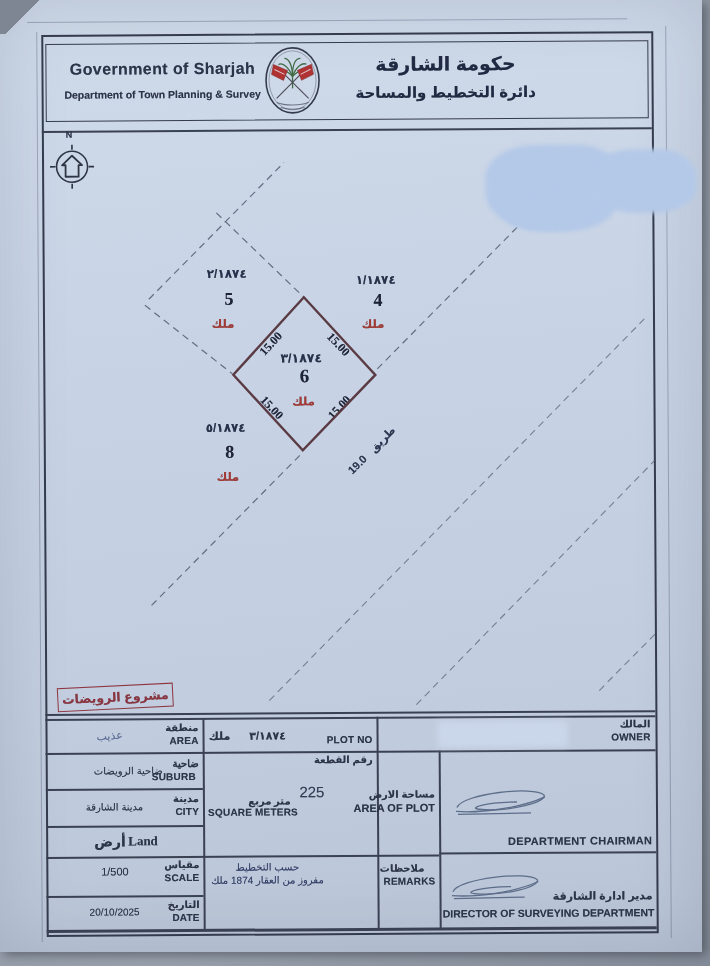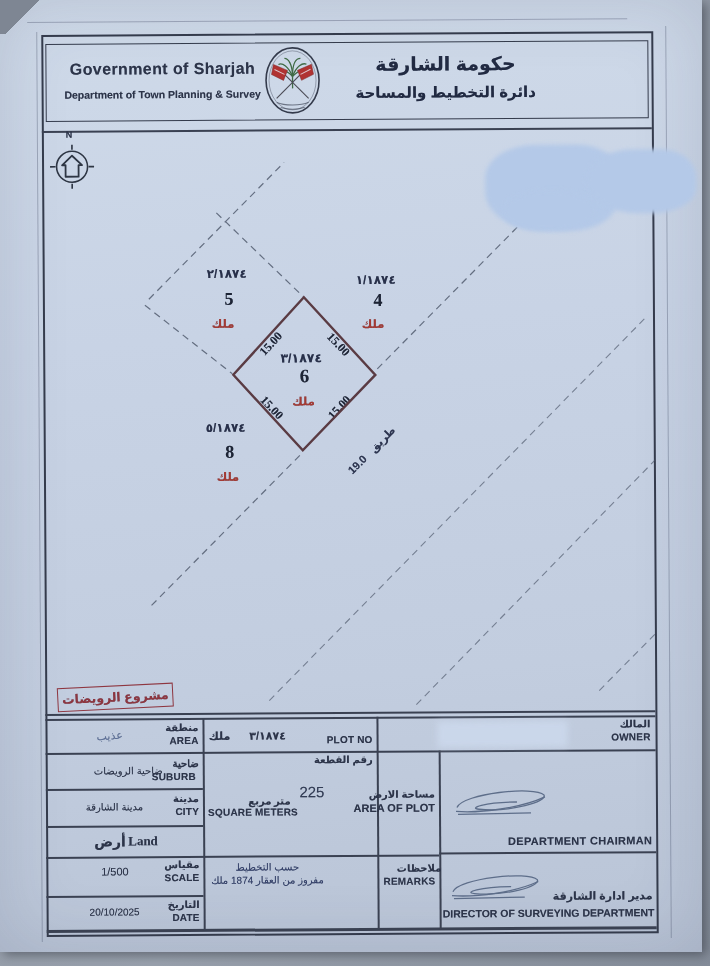--- a/index.html
+++ b/index.html
@@ -188,21 +188,21 @@
     <div class="t c" style="left:80px;top:864px;width:65px;font-size:11px;">1/500</div>
     <div class="t r lab-ar" style="right:513px;top:858px;">مقياس</div>
     <div class="t r lab-en" style="right:513px;top:871px;">SCALE</div>
 
     <div class="t c" style="left:76px;top:905px;width:72px;font-size:10px;">20/10/2025</div>
     <div class="t r lab-ar" style="right:513px;top:898px;">التاريخ</div>
     <div class="t r lab-en" style="right:513px;top:911px;">DATE</div>
 
     <div class="t c" dir="rtl" style="left:203px;top:861px;width:124px;font-size:10px;color:#33406a;">حسب التخطيط</div>
     <div class="t c" dir="rtl" style="left:197px;top:874px;width:136px;font-size:10px;color:#33406a;">مفروز من العقار 1874 ملك</div>
-    <div class="t r lab-ar" style="right:271px;top:863px;">ملاحظات</div>
+    <div class="t r lab-ar" style="right:288px;top:863px;">ملاحظات</div>
     <div class="t r lab-en" style="right:277px;top:876px;">REMARKS</div>
 
     <svg style="left:437px;top:752px;z-index:4;" width="218" height="178" viewBox="0 0 218 178">
       <g stroke="#4d5e7c" stroke-width="1.3" fill="none" opacity=".85">
         <path d="M18,56 C24,42 96,35 105,44 C109,51 72,61 40,58 C29,57 45,51 78,51"></path>
         <path d="M106,46 C82,57 42,62 17,60"></path>
         <path d="M19,63 L92,62"></path>
       </g>
       <g stroke="#4d5e7c" stroke-width="1.3" fill="none" opacity=".85" transform="translate(-4,86) scale(0.97)">
         <path d="M18,56 C24,42 96,35 105,44 C109,51 72,61 40,58 C29,57 45,51 78,51"></path>

